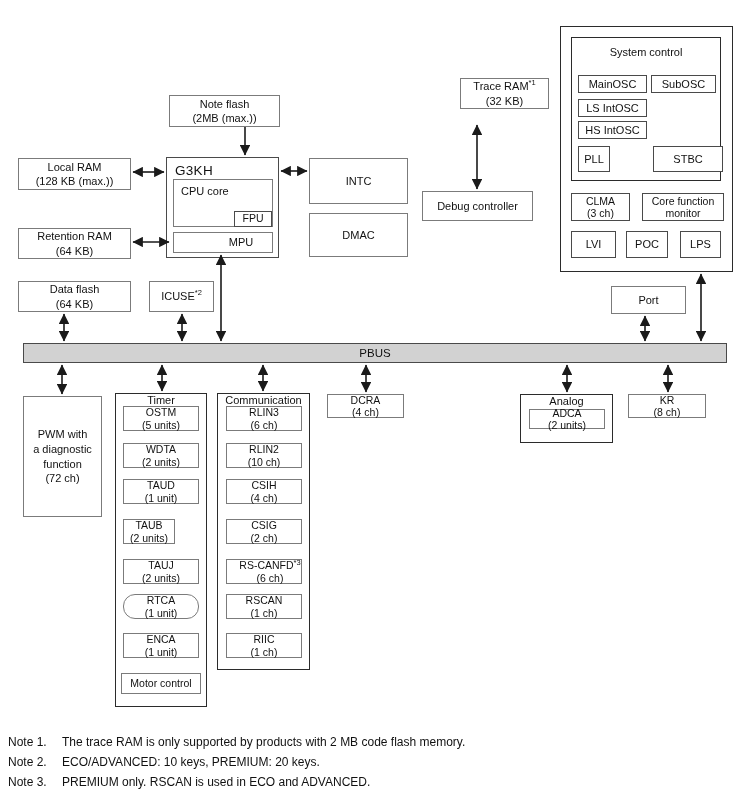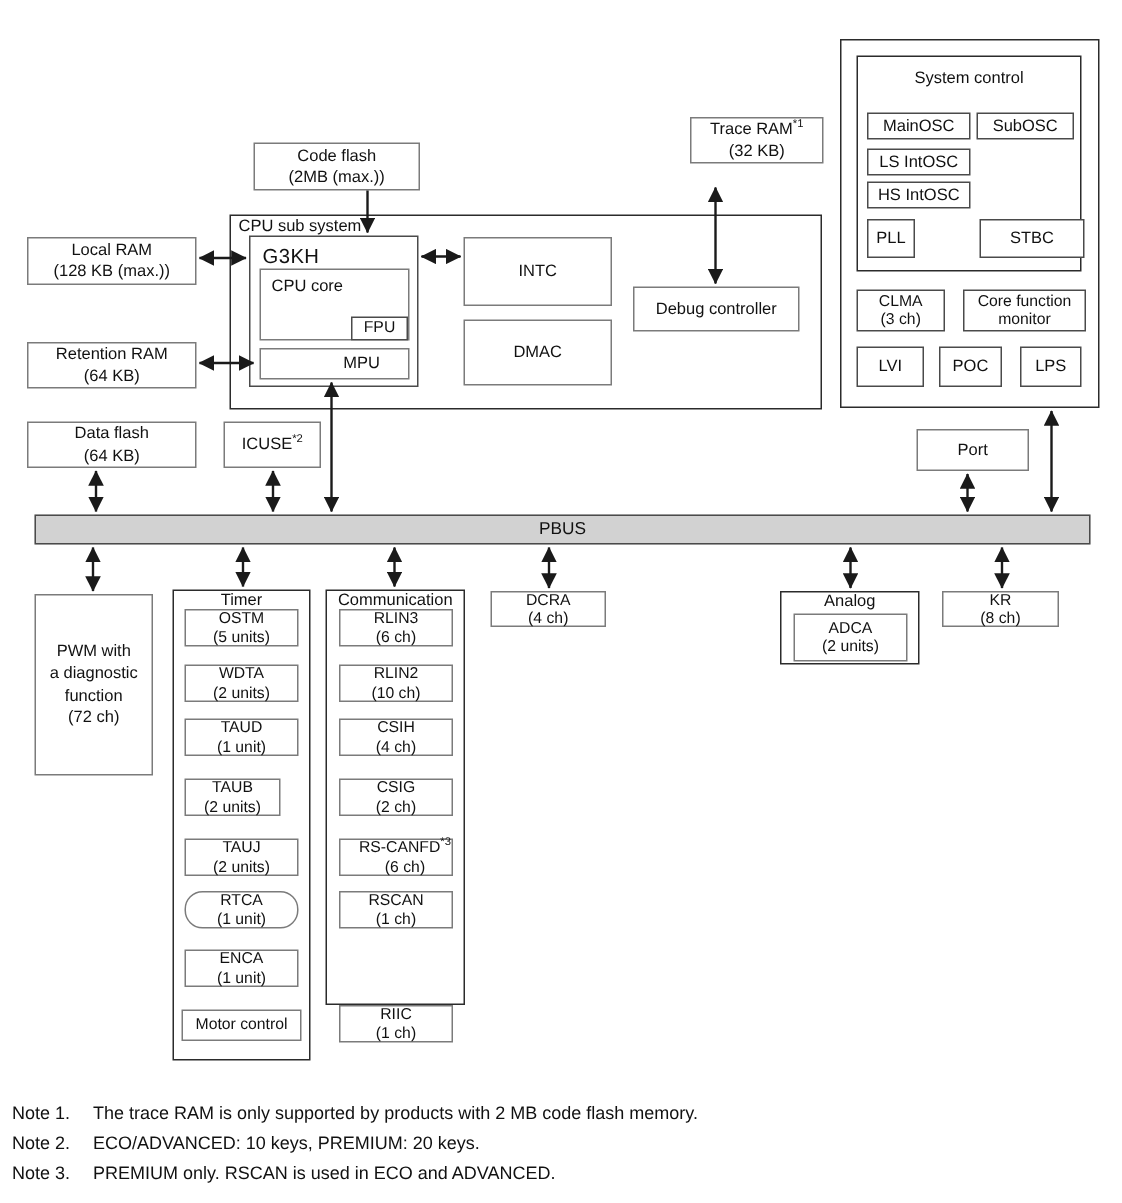--- a/index.html
+++ b/index.html
@@ -26,43 +26,40 @@
         justify-content:center;font-size:11.5px;}
   svg.wires{position:absolute;left:0;top:0;pointer-events:none;}
   .note-row{position:absolute;left:8px;font-size:12px;white-space:nowrap;}
   .note-row .nl{display:inline-block;width:54px;}
 </style>
 </head>
 <body>
 
 <div class="stage">
 
-  <div class="grp" style="left:153px;top:143px;width:395px;height:130px;">
-    <span class="corner-label">CPU sub system</span>
-  </div>
 
   <div class="grp" style="left:560px;top:26px;width:173px;height:246px;"></div>
   <div class="grp" style="left:571px;top:37px;width:150px;height:144px;">
     <div style="position:absolute;top:8px;left:0;right:0;text-align:center;font-size:11px;">System control</div>
   </div>
 
   <div class="grp" style="left:115px;top:393px;width:92px;height:314px;">
     <div class="grp-label">Timer</div>
   </div>
 
   <div class="grp" style="left:217px;top:393px;width:93px;height:277px;">
     <div class="grp-label">Communication</div>
   </div>
 
   <div class="grp" style="left:520px;top:394px;width:93px;height:49px;">
     <div class="grp-label">Analog</div>
   </div>
 
   <div class="bx" style="left:169px;top:95px;width:111px;height:32px;">
-    <span>Code flash</span>
+    <span>Note flash</span>
     <span>(2MB (max.))</span>
   </div>
 
   <div class="bx" style="left:18px;top:158px;width:113px;height:32px;">
     <span>Local RAM</span>
     <span>(128 KB (max.))</span>
   </div>
 
   <div class="bx" style="left:18px;top:228px;width:113px;height:31px;">
     <span>Retention RAM</span>
@@ -161,21 +158,21 @@
       <span>(5 units)</span>
   </div>
   <div class="bx s10" style="left:123px;top:443px;width:76px;height:25px;">
     <span>WDTA</span>
       <span>(2 units)</span>
   </div>
   <div class="bx s10" style="left:123px;top:479px;width:76px;height:25px;">
     <span>TAUD</span>
       <span>(1 unit)</span>
   </div>
-  <div class="bx s10" style="left:123px;top:519px;width:64px;height:25px;">
+  <div class="bx s10" style="left:123px;top:519px;width:52px;height:25px;">
     <span>TAUB</span>
       <span>(2 units)</span>
   </div>
   <div class="bx s10" style="left:123px;top:559px;width:76px;height:25px;">
     <span>TAUJ</span>
       <span>(2 units)</span>
   </div>
   <div class="bx s10" style="left:123px;top:594px;width:76px;height:25px;border-radius:12px;">
     <span>RTCA</span>
       <span>(1 unit)</span>
@@ -205,30 +202,30 @@
       <span>(2 ch)</span>
   </div>
   <div class="bx s10" style="left:226px;top:559px;width:76px;height:25px;padding-left:12px;">
     <span><span>RS-CANFD</span><sup>*3</sup></span>
     <span>(6 ch)</span>
   </div>
   <div class="bx s10" style="left:226px;top:594px;width:76px;height:25px;">
     <span>RSCAN</span>
       <span>(1 ch)</span>
   </div>
-  <div class="bx s10" style="left:226px;top:633px;width:76px;height:25px;margin-top:37px;">
+  <div class="bx s10" style="left:226px;top:633px;width:76px;height:25px;">
     <span>RIIC</span>
       <span>(1 ch)</span>
   </div>
 
   <div class="bx s10" style="left:327px;top:394px;width:77px;height:24px;">
     <span>DCRA</span>
       <span>(4 ch)</span>
   </div>
-  <div class="bx s10" style="left:529px;top:409px;width:76px;height:32px;">
+  <div class="bx s10" style="left:529px;top:409px;width:76px;height:20px;">
     <span>ADCA</span>
       <span>(2 units)</span>
   </div>
   <div class="bx s10" style="left:628px;top:394px;width:78px;height:24px;">
     <span>KR</span>
       <span>(8 ch)</span>
   </div>
 
   <div class="note-row" style="top:735px;">
     <span class="nl">Note 1.</span><span>The trace RAM is only supported by products with 2 MB code flash memory.</span>

